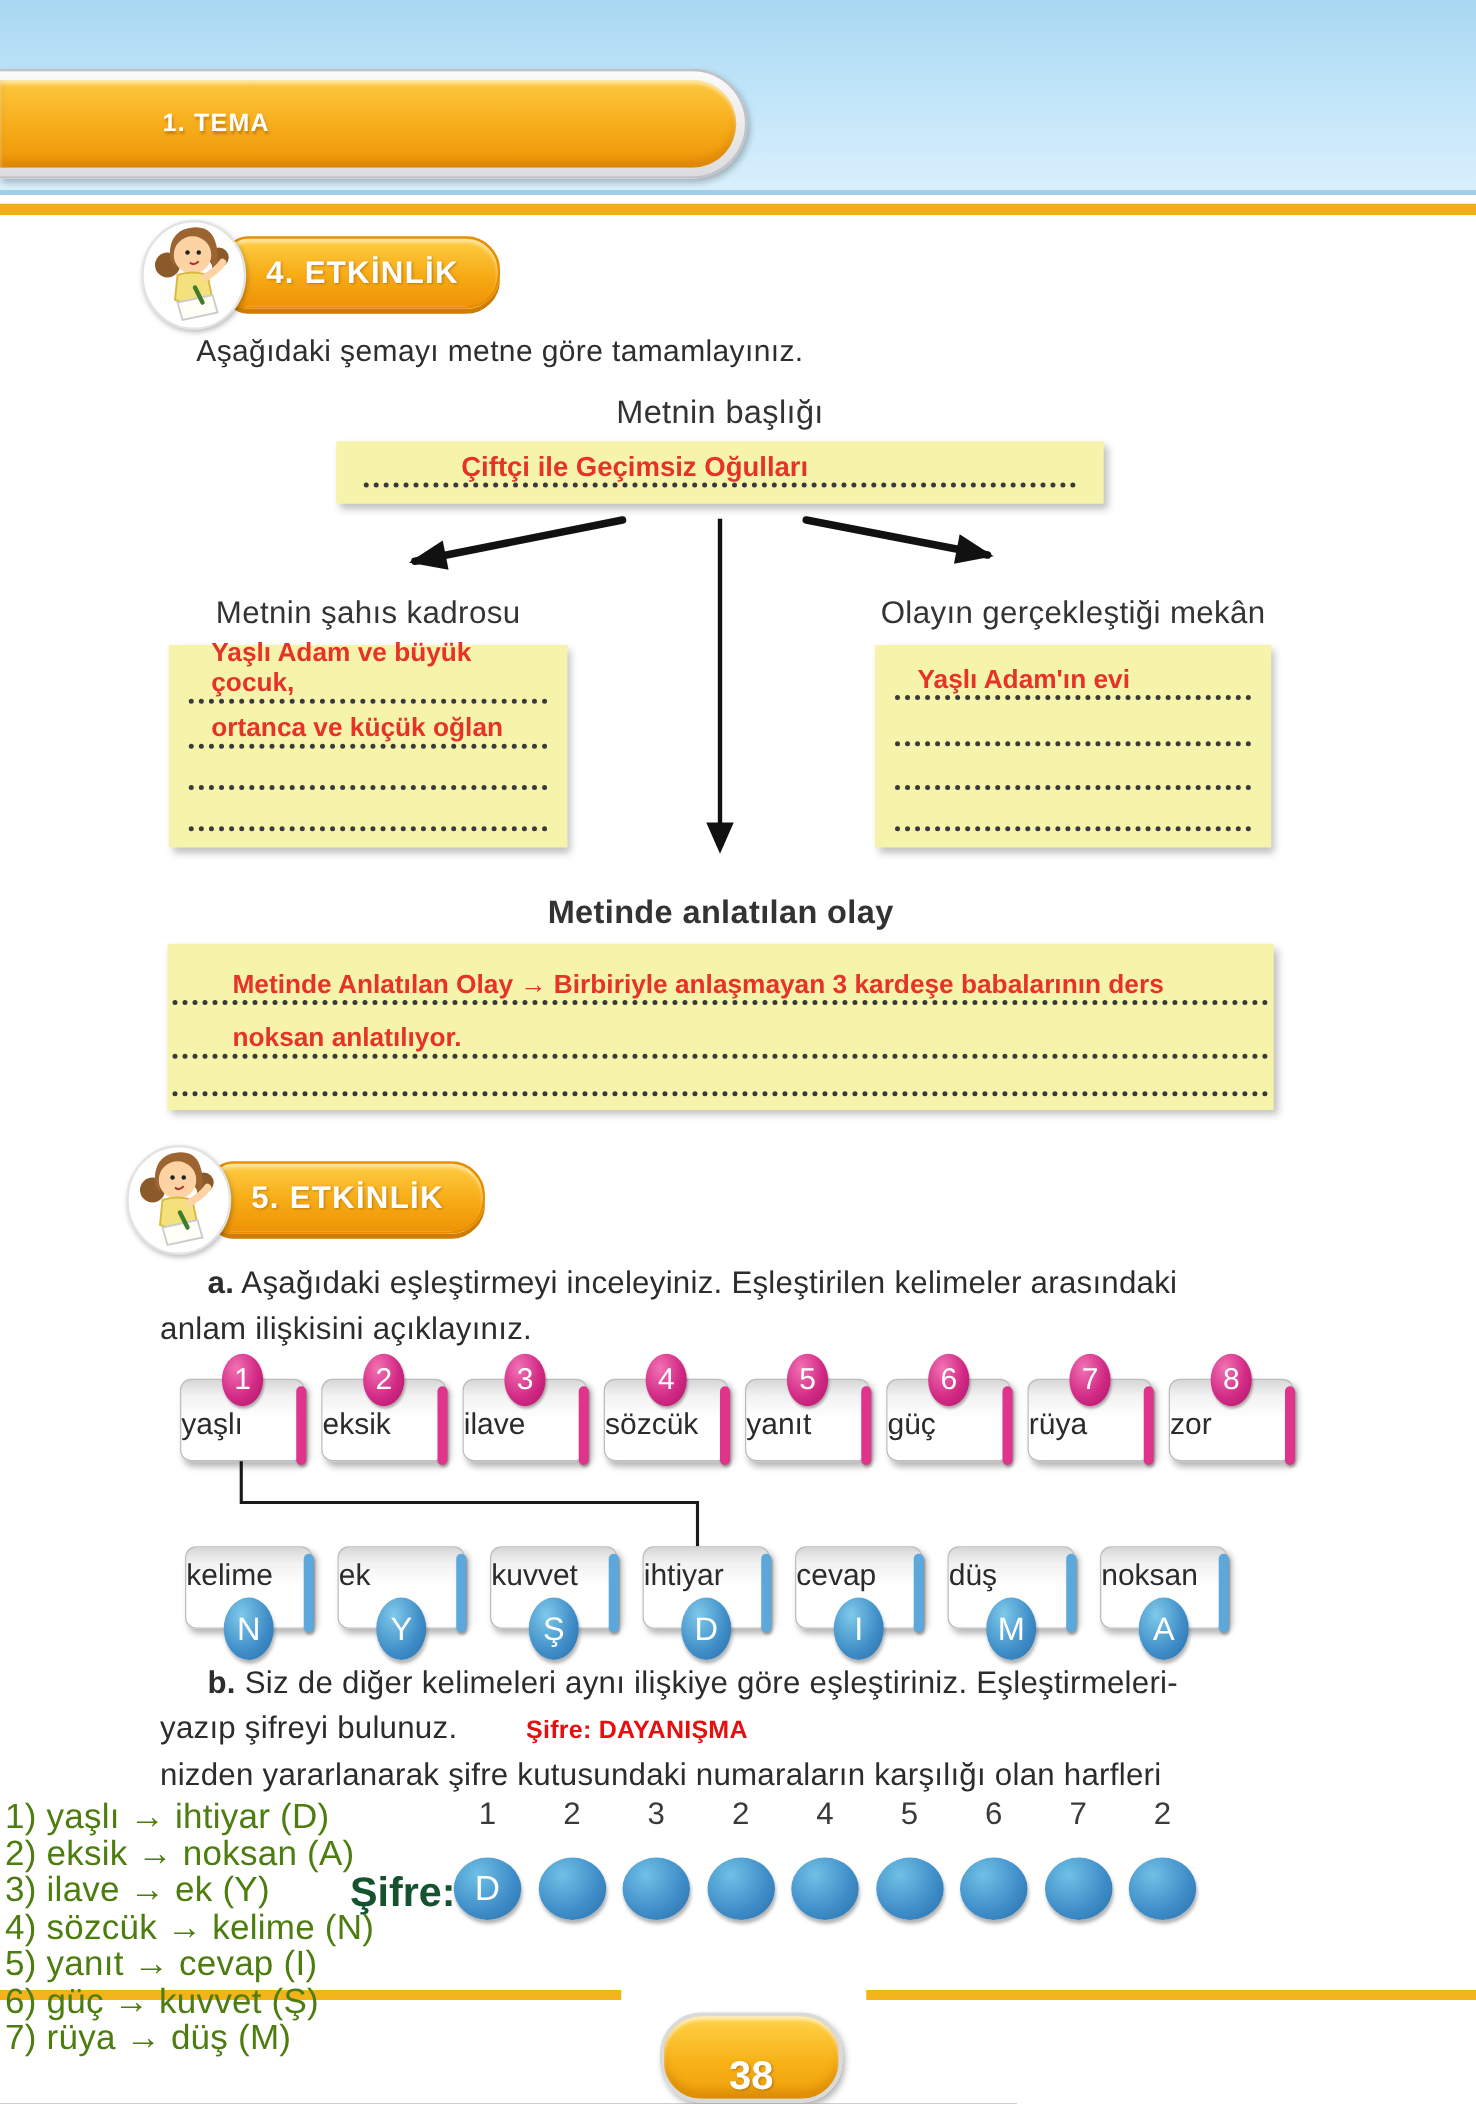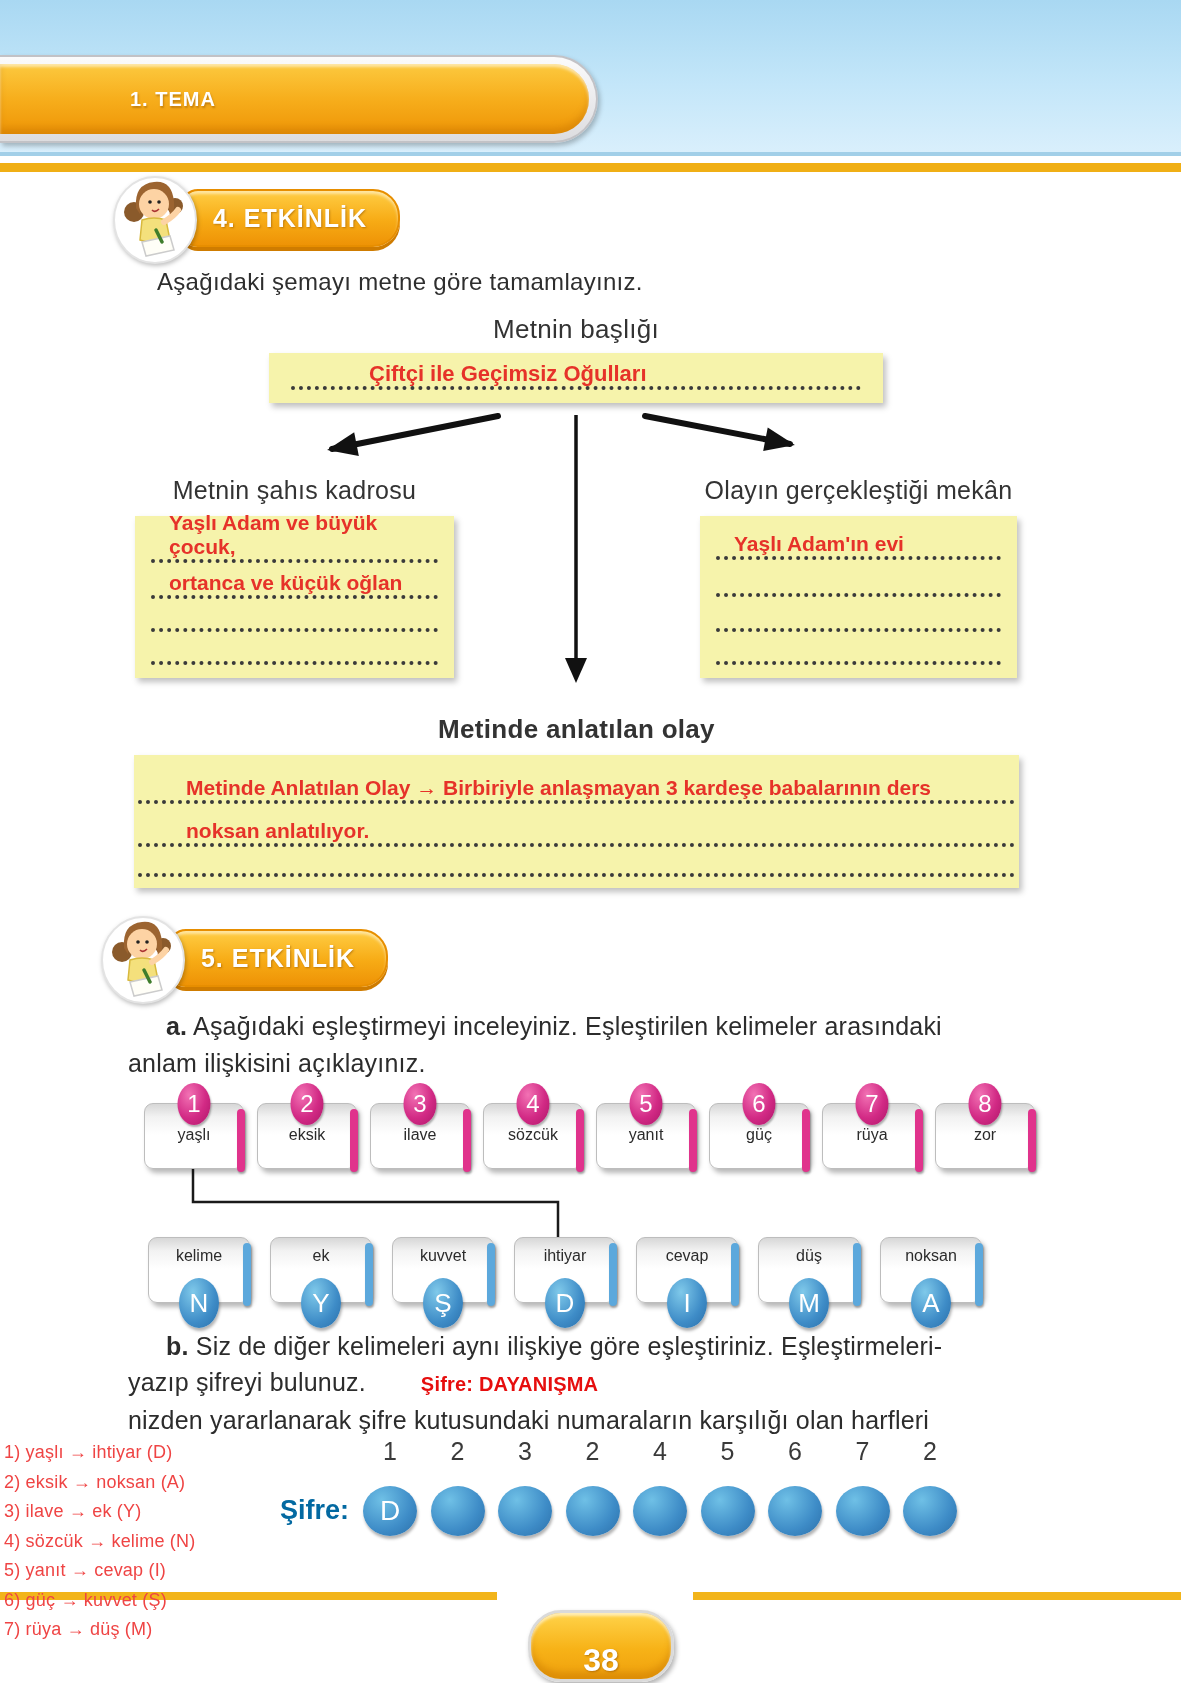--- a/index.html
+++ b/index.html
@@ -66,44 +66,44 @@
   #event-box .red-ans{font-size:21px;padding-left:48px;}
 
   
   .card-row{position:absolute;display:flex;}
   #row-numbered{left:144px;top:1103px;gap:13px;}
   #row-letters{left:148px;top:1237px;gap:20px;}
   .card{position:relative;width:98px;height:64px;border-radius:9px;
         background:linear-gradient(180deg,#d7d7d7 0%,#f2f2f2 20%,#ffffff 48%);
         border:1px solid #bdbdbd;box-shadow:3px 4px 5px rgba(0,0,0,.28);}
   #row-letters .card{width:100px;}
-  .card .word{width:100%;text-align:center;font-size:16px;color:#2b2b2b;position:absolute;}
+  .card .word{width:100%;text-align:left;font-size:24px;color:#2b2b2b;position:absolute;}
   #row-numbered .card .word{top:22px;}
   #row-letters .card .word{top:9px;}
   .card .bar{position:absolute;right:-2px;top:5px;width:8px;height:63px;border-radius:4px;
              box-shadow:1px 2px 2px rgba(0,0,0,.3);}
   #row-numbered .card .bar{background:#e0338c;}
   #row-letters .card .bar{background:#5ca8dc;}
   .num-circle{position:absolute;top:-21px;left:50%;transform:translateX(-50%);
               width:33px;height:42px;border-radius:50%;
               background:radial-gradient(ellipse at 35% 28%,#f272b4 0%,#d22a85 55%,#ad1668 100%);
               color:#fff;font-size:24px;display:flex;align-items:center;justify-content:center;
               box-shadow:1px 2px 2px rgba(0,0,0,.3);}
   .letter-circle{position:absolute;bottom:-26px;left:50%;transform:translateX(-50%);
                  width:40px;height:50px;border-radius:50%;
                  background:radial-gradient(ellipse at 35% 28%,#7fc9ea 0%,#3e8cc7 60%,#2a6ea8 100%);
                  color:#fff;font-size:26px;display:flex;align-items:center;justify-content:center;
                  box-shadow:1px 3px 3px rgba(0,0,0,.3);}
 
   
-  .red-list{position:absolute;left:4px;top:1438px;z-index:5;color:#ef4444;font-size:18px;
+  .red-list{position:absolute;left:4px;top:1438px;z-index:5;color:#4d7c0f;font-size:28px;
             line-height:29.5px;letter-spacing:.2px;}
 
   
-  .cipher-label{position:absolute;left:280px;top:1495px;font-size:27px;font-weight:bold;color:#0369a1;}
+  .cipher-label{position:absolute;left:280px;top:1495px;font-size:33px;font-weight:bold;color:#14532d;}
   .cipher-numbers{position:absolute;left:363px;top:1437px;display:flex;gap:13.5px;}
   .cipher-numbers div{width:54px;text-align:center;font-size:25px;color:#3a3a3a;}
   .cipher-circles{position:absolute;left:363px;top:1486px;display:flex;gap:13.5px;}
   .cipher-circle{width:54px;height:50px;border-radius:50%;
                  background:radial-gradient(ellipse at 35% 28%,#6fc0e6 0%,#3e8cc7 60%,#2a6ea8 100%);
                  color:#fff;font-size:28px;display:flex;align-items:center;justify-content:center;
                  box-shadow:1px 3px 3px rgba(0,0,0,.3);}
 
   
   .footer-line{position:absolute;top:1592px;height:8px;background:#f2b41a;z-index:1;}

